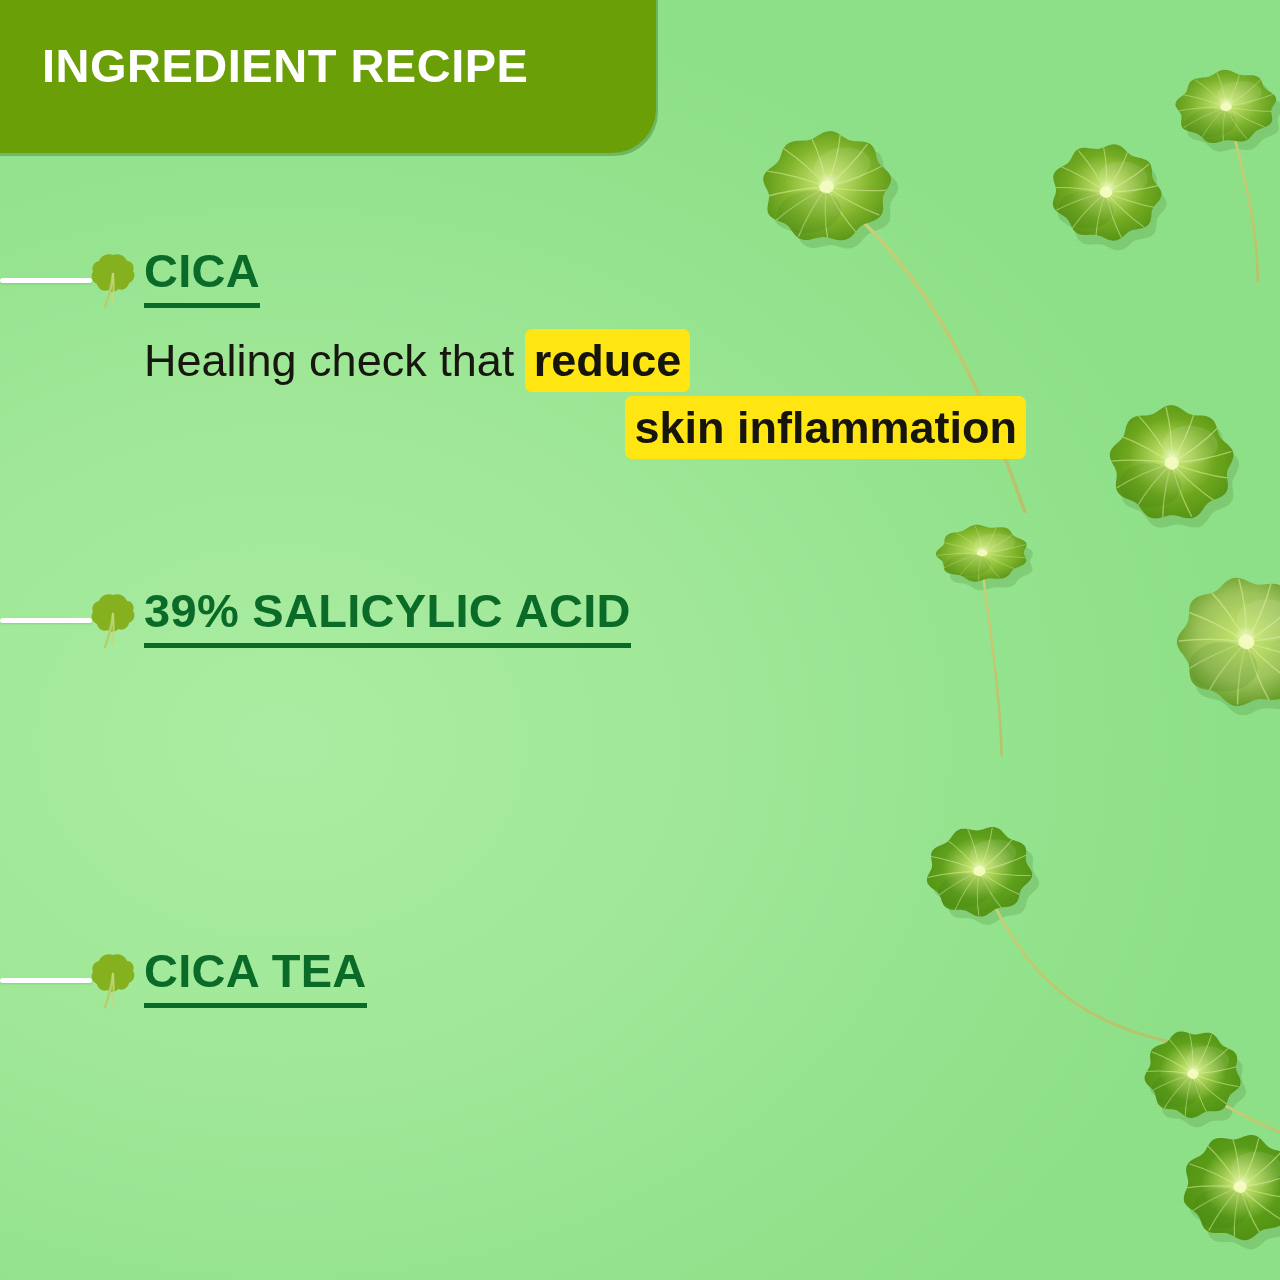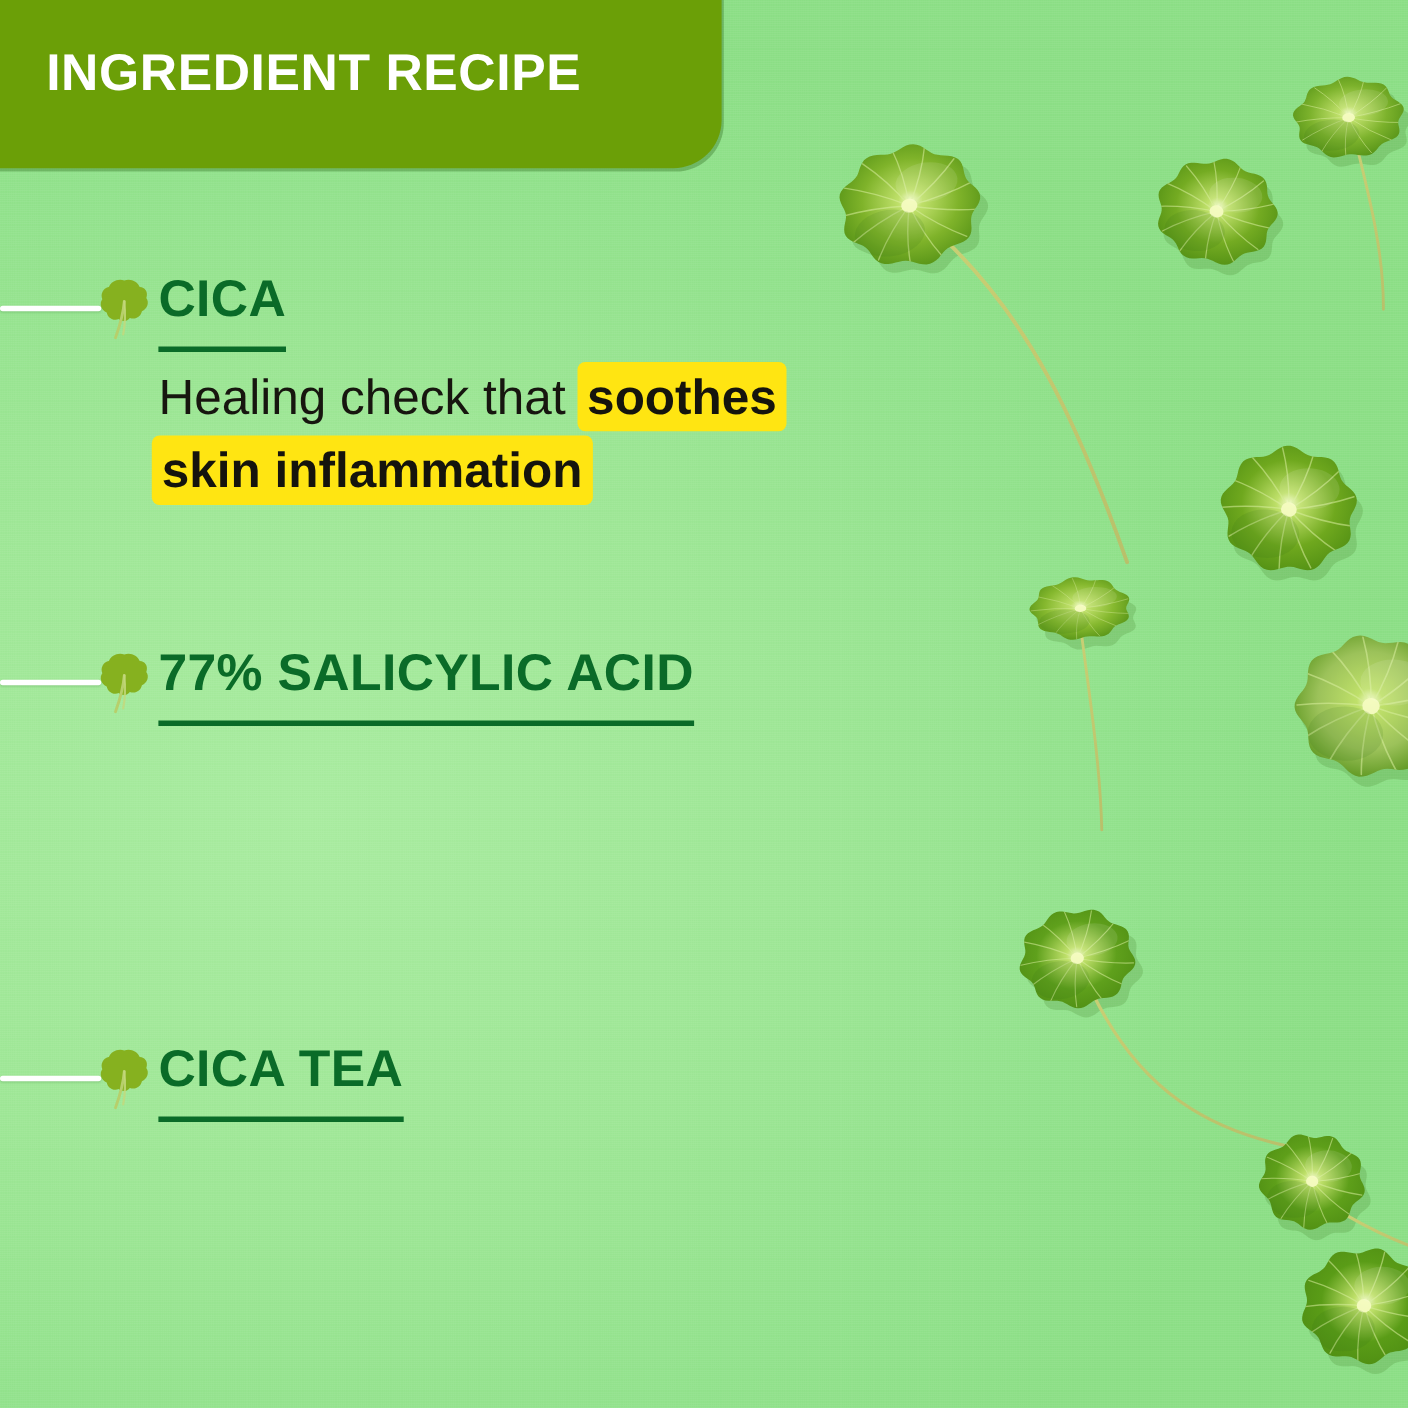--- a/index.html
+++ b/index.html
@@ -95,21 +95,21 @@
     top: 0;
   }
   .ing-title {
     display: inline-block;
     color: #0a6b28;
     font-size: 47px;
     font-weight: 700;
     letter-spacing: .3px;
     line-height: 1.05;
     white-space: nowrap;
-    padding-bottom: 20px;
+    padding-bottom: 8px;
     border-bottom: 5px solid #0a6b28;
   }
 
   .desc {
     position: absolute;
     left: 144px;
     top: 86px;
     width: 880px;
   }
   .desc-line {
@@ -127,21 +127,21 @@
   .desc-line .seg.hl {
     font-weight: 700;
     background: #ffe512;
     border-radius: 7px;
     box-decoration-break: clone;
     -webkit-box-decoration-break: clone;
     padding: 6px 9px;
     margin: 0 -2px;
     color: #15140d;
   }
-  .desc-line.lead-hl { margin-left: -4px; }
+  .desc-line.lead-hl { margin-left: -4px; text-align: right; }
   .desc-line + .desc-line { margin-top: 8px; }
 
   
   .photo-leaf {
     position: absolute;
     z-index: 2;
   }
   .photo-leaf svg { display: block; overflow: visible; }
 </style>
 </head>
@@ -589,21 +589,21 @@
              C1 15 4 10 9 9
              C11 4 17 1 23 3 Z" fill="#86b11f"></path>
     <path d="M23 22 C22 34 19 44 15 55" fill="none" stroke="#b7cf6b" stroke-width="2.6" stroke-linecap="round"></path>
     <path d="M23 22 C24 32 24 42 22 52" fill="none" stroke="#c3d87d" stroke-width="2" stroke-linecap="round" opacity=".85"></path>
   </g>
 </svg></div>
     <div class="title-wrap">
       <span class="ing-title">CICA</span>
     </div>
     <div class="desc">
-        <span class="desc-line"><span class="seg">Healing check that </span><span class="seg hl">soothes</span></span>
+        <span class="desc-line"><span class="seg">Healing check that </span><span class="seg hl">reduce</span></span>
         <span class="desc-line lead-hl"><span class="seg hl">skin inflammation</span></span>
       </div>
   </div>
 
   <div class="block" id="block-1">
     <div class="connector-line"></div>
     <div class="leaf-bullet">
 <svg viewBox="0 0 46 62" width="46" height="62">
   <g>
     <path d="M23 3
@@ -614,21 +614,21 @@
              C26 40 21 41 18 38
              C13 40 8 37 7 32
              C2 30 0 24 3 20
              C1 15 4 10 9 9
              C11 4 17 1 23 3 Z" fill="#86b11f"></path>
     <path d="M23 22 C22 34 19 44 15 55" fill="none" stroke="#b7cf6b" stroke-width="2.6" stroke-linecap="round"></path>
     <path d="M23 22 C24 32 24 42 22 52" fill="none" stroke="#c3d87d" stroke-width="2" stroke-linecap="round" opacity=".85"></path>
   </g>
 </svg></div>
     <div class="title-wrap">
-      <span class="ing-title">77% SALICYLIC ACID</span>
+      <span class="ing-title">39% SALICYLIC ACID</span>
     </div>
     <div class="desc">
       </div>
   </div>
 
   <div class="block" id="block-2">
     <div class="connector-line"></div>
     <div class="leaf-bullet">
 <svg viewBox="0 0 46 62" width="46" height="62">
   <g>

